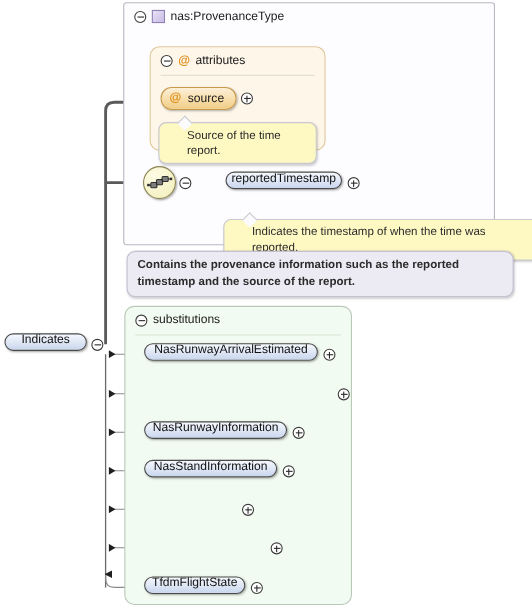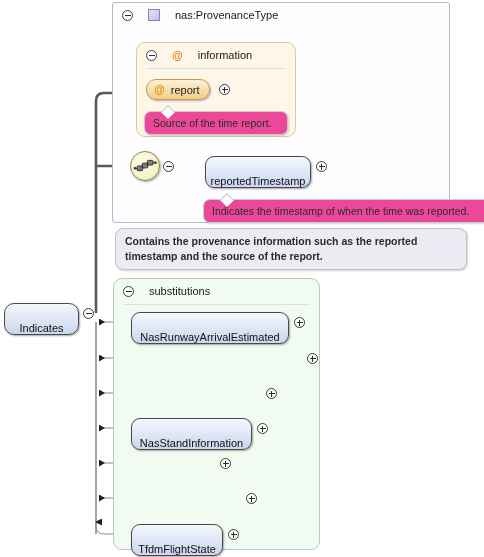--- a/index.html
+++ b/index.html
@@ -11,27 +11,27 @@
     color:#1a1a1a;
     overflow:hidden;
     position:relative;
   }
   #canvas{position:absolute;left:0;top:0;width:484px;height:557px;}
   #wires{position:absolute;left:0;top:0;width:484px;height:557px;pointer-events:none;}
 
   
   .pill{
     position:absolute;
-    height:32px;
+    height:16px;
     box-sizing:border-box;
     border:1px solid #4a4a4a;
     border-radius:10px;
     background:linear-gradient(to bottom,#f4f7fd 0%,#e2e9f6 45%,#c9d6ee 100%);
     box-shadow:1px 1px 2px rgba(0,0,0,.35);
-    display:flex;align-items:flex-end;justify-content:center;
+    display:flex;align-items:flex-start;justify-content:center;
     padding:0 9px;
     font-size:11px;
     color:#111;
     white-space:nowrap;
     line-height:1;
   }
   .pill.elem{border-radius:9px;}
 
   
   .attr-pill{
@@ -62,21 +62,21 @@
     background:#fdf6e9;
     border-radius:9px;
   }
   .subs-box{
     border:1px solid #b9c9b9;
     background:#f2fbf1;
     border-radius:9px;
   }
   .box-header{
     position:absolute;left:0;top:0;right:0;height:24px;
-    display:flex;align-items:center;gap:15px;
+    display:flex;align-items:center;gap:5px;
     padding-left:9px;
     box-sizing:border-box;
     font-size:11px;
   }
   .hdr-rule{
     position:absolute;left:9px;right:9px;top:25px;height:1px;
     background:#e2ddd2;
   }
   .hdr-rule.green{background:#d8e6d6;}
 
@@ -117,25 +117,25 @@
     box-shadow:1px 1px 2px rgba(0,0,0,.35);
     box-sizing:border-box;
   }
 
   
   .tip{
     position:absolute;
     box-sizing:border-box;
     border:1px solid #c9c9cf;
     border-radius:7px;
-    background:#ec4899;
+    background:#fef9c3;
     box-shadow:1px 1px 2px rgba(0,0,0,.18);
     font-size:10.5px;
     color:#2b2b2b;
-    padding:4px 8px;
+    padding:4px 25px;
     line-height:14px;
   }
   .tip.anno{
     background:#eceaf2;
     border-color:#c4c0d2;
     border-radius:8px;
     line-height:15px;
     padding:5px 9px;
   }
   .tip .tail{
@@ -189,28 +189,28 @@
       <span class="ctl inline"></span>
       <span class="type-icon"></span>
       <span>nas:ProvenanceType</span>
     </div>
   </div>
 
   <div class="box attr-box" style="left:136px;top:42px;width:160px;height:95px;">
     <div class="box-header">
       <span class="ctl inline"></span>
       <span class="at-glyph">@</span>
-      <span>information</span>
+      <span>attributes</span>
     </div>
     <div class="hdr-rule"></div>
   </div>
 
   <div class="attr-pill" style="left:146px;top:79px;">
     <span class="at-glyph">@</span>
-    <span>report</span>
+    <span>source</span>
   </div>
   <div class="ctl plus" style="left:219px;top:84px;"></div>
 
   <div class="tip" style="left:144px;top:111px;width:144px;">
     <span class="tail" style="left:18px;"></span>
     <span>Source of the time report.</span>
   </div>
 
   <div class="seq-node" style="left:130px;top:151px;">
     <svg viewBox="0 0 30 30" width="28" height="28">
@@ -255,20 +255,23 @@
     <div class="hdr-rule green"></div>
   </div>
 
   <div class="pill elem" style="left:131px;top:312px;width:158px;">
     <span>NasRunwayArrivalEstimated</span>
   </div>
   <div class="ctl plus" style="left:294px;top:317px;"></div>
 
   <div class="ctl plus" style="left:307px;top:353px;"></div>
 
+  <div class="pill elem" style="left:131px;top:383px;width:130px;">
+    <span>NasRunwayInformation</span>
+  </div>
   <div class="ctl plus" style="left:266px;top:388px;"></div>
 
   <div class="pill elem" style="left:131px;top:418px;width:121px;">
     <span>NasStandInformation</span>
   </div>
   <div class="ctl plus" style="left:257px;top:423px;"></div>
 
   <div class="ctl plus" style="left:220px;top:458px;"></div>
 
   <div class="ctl plus" style="left:246px;top:493px;"></div>

